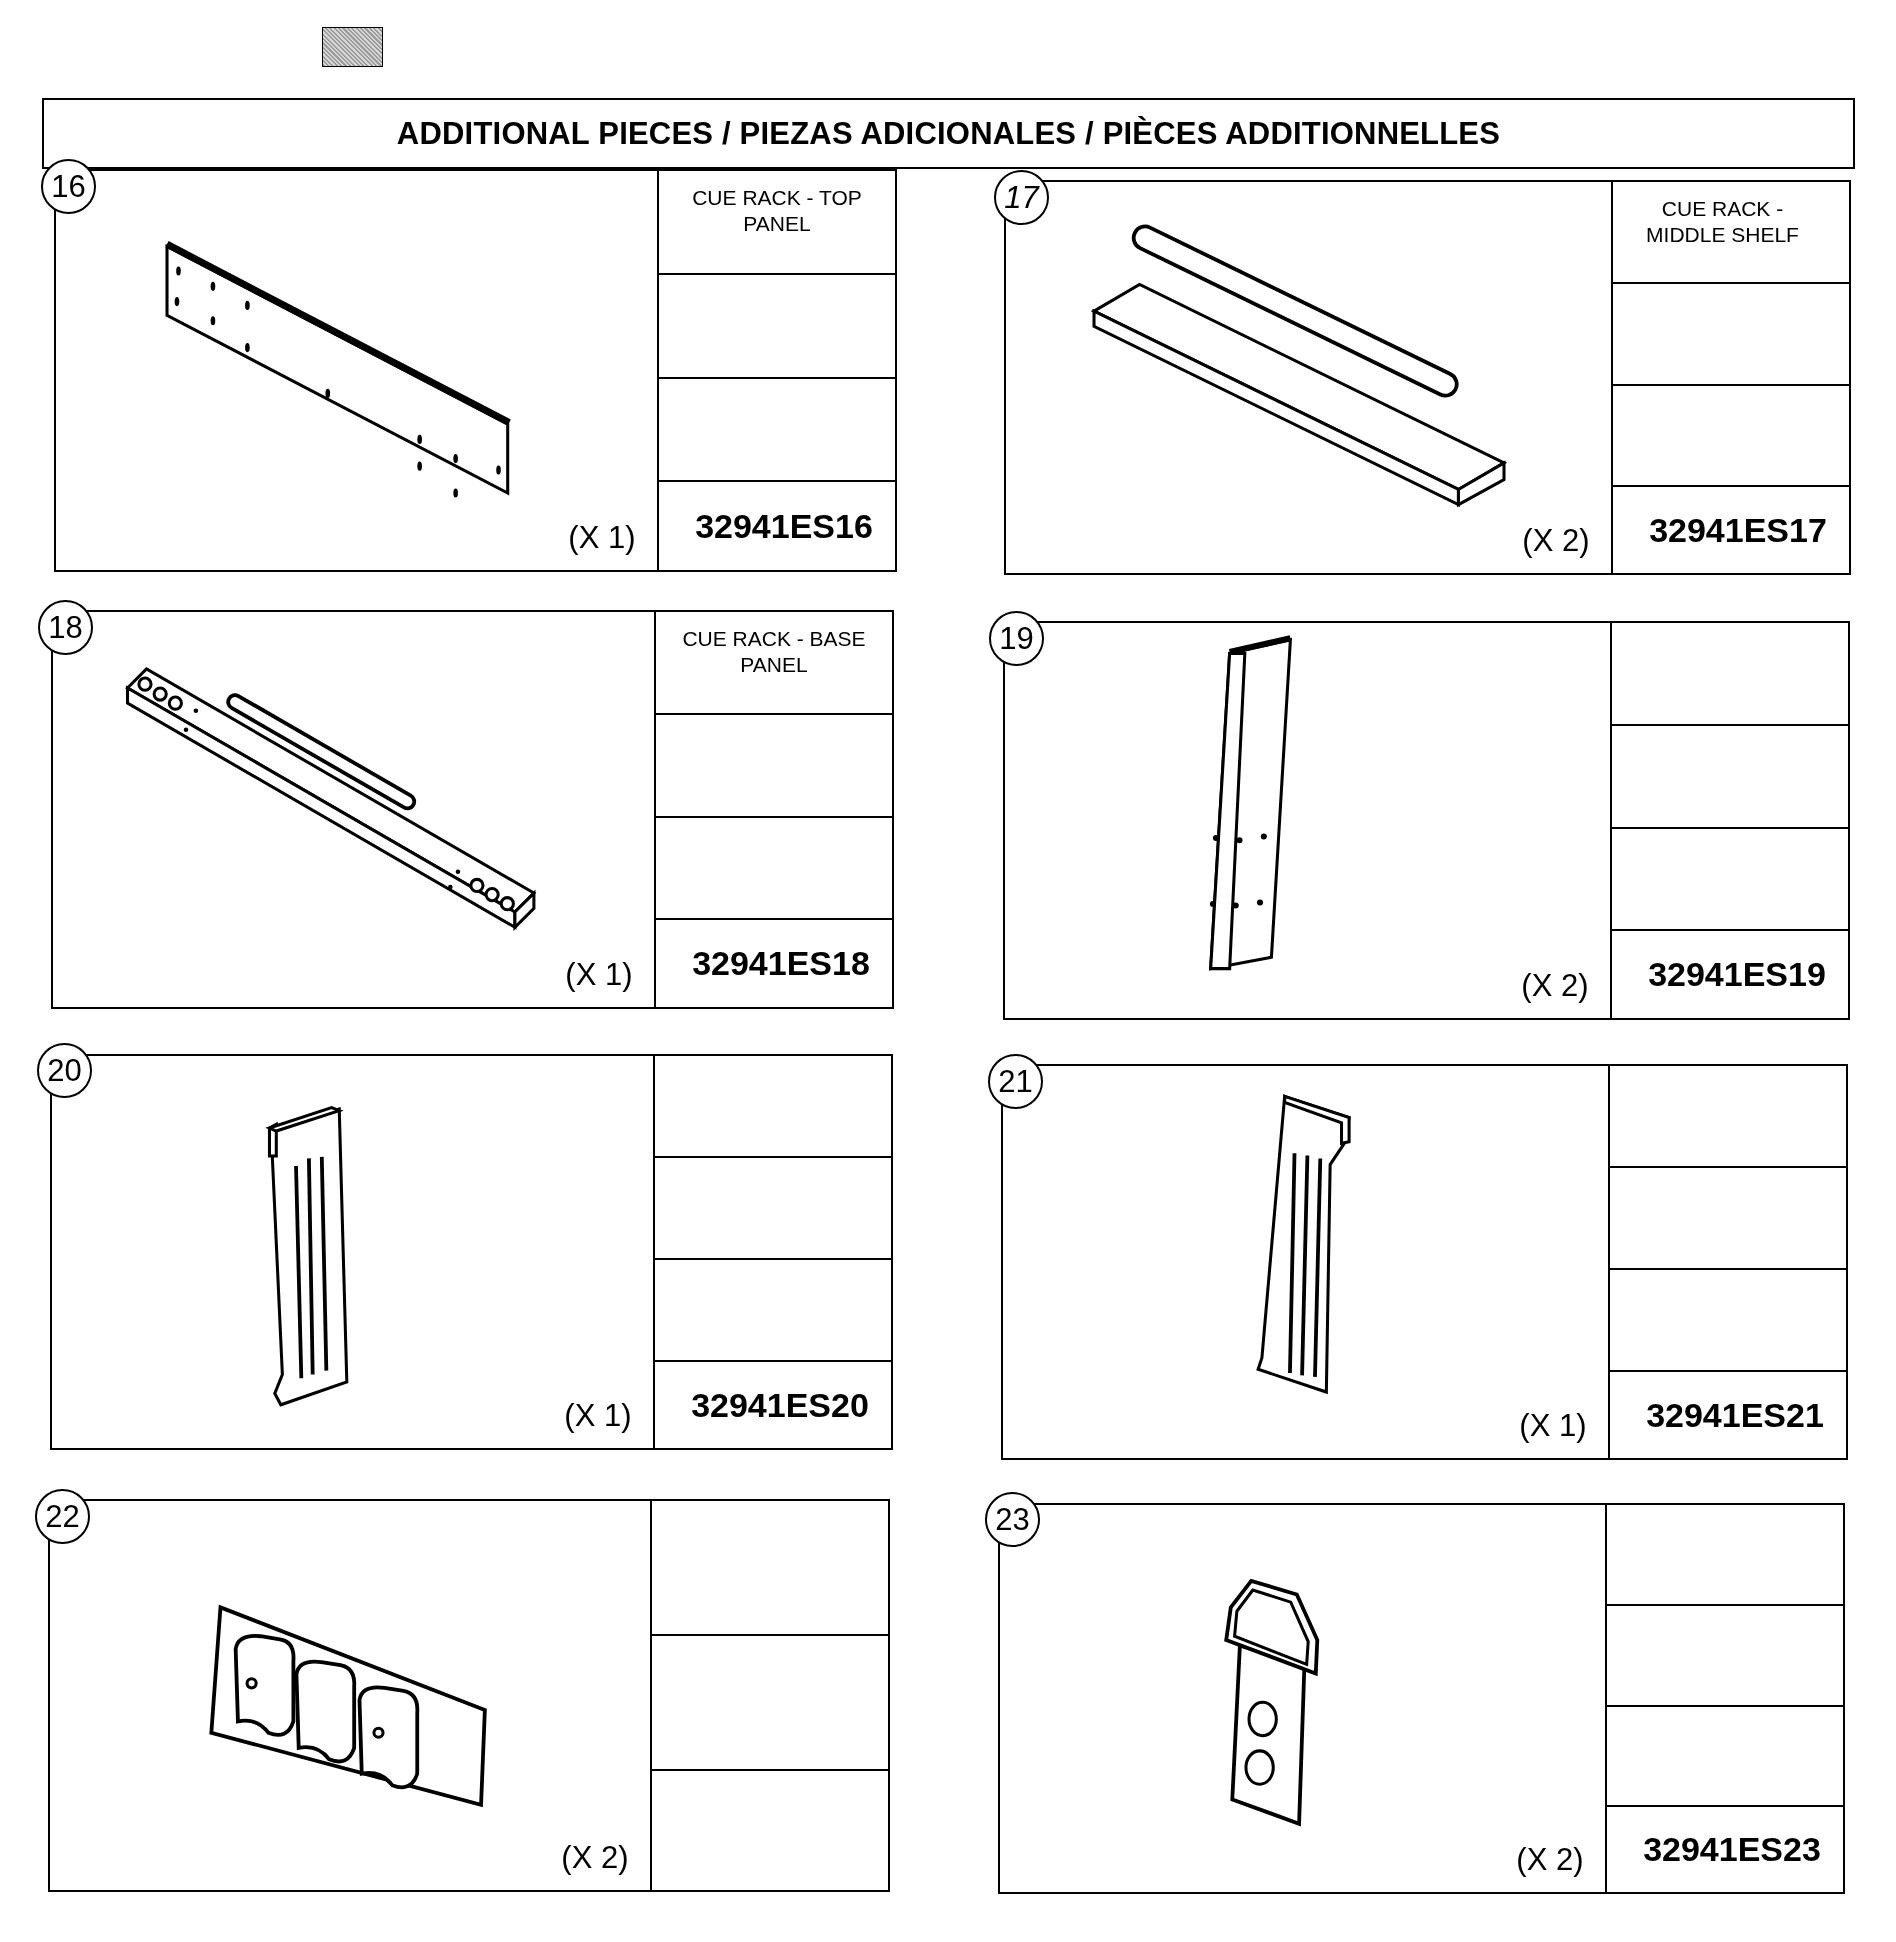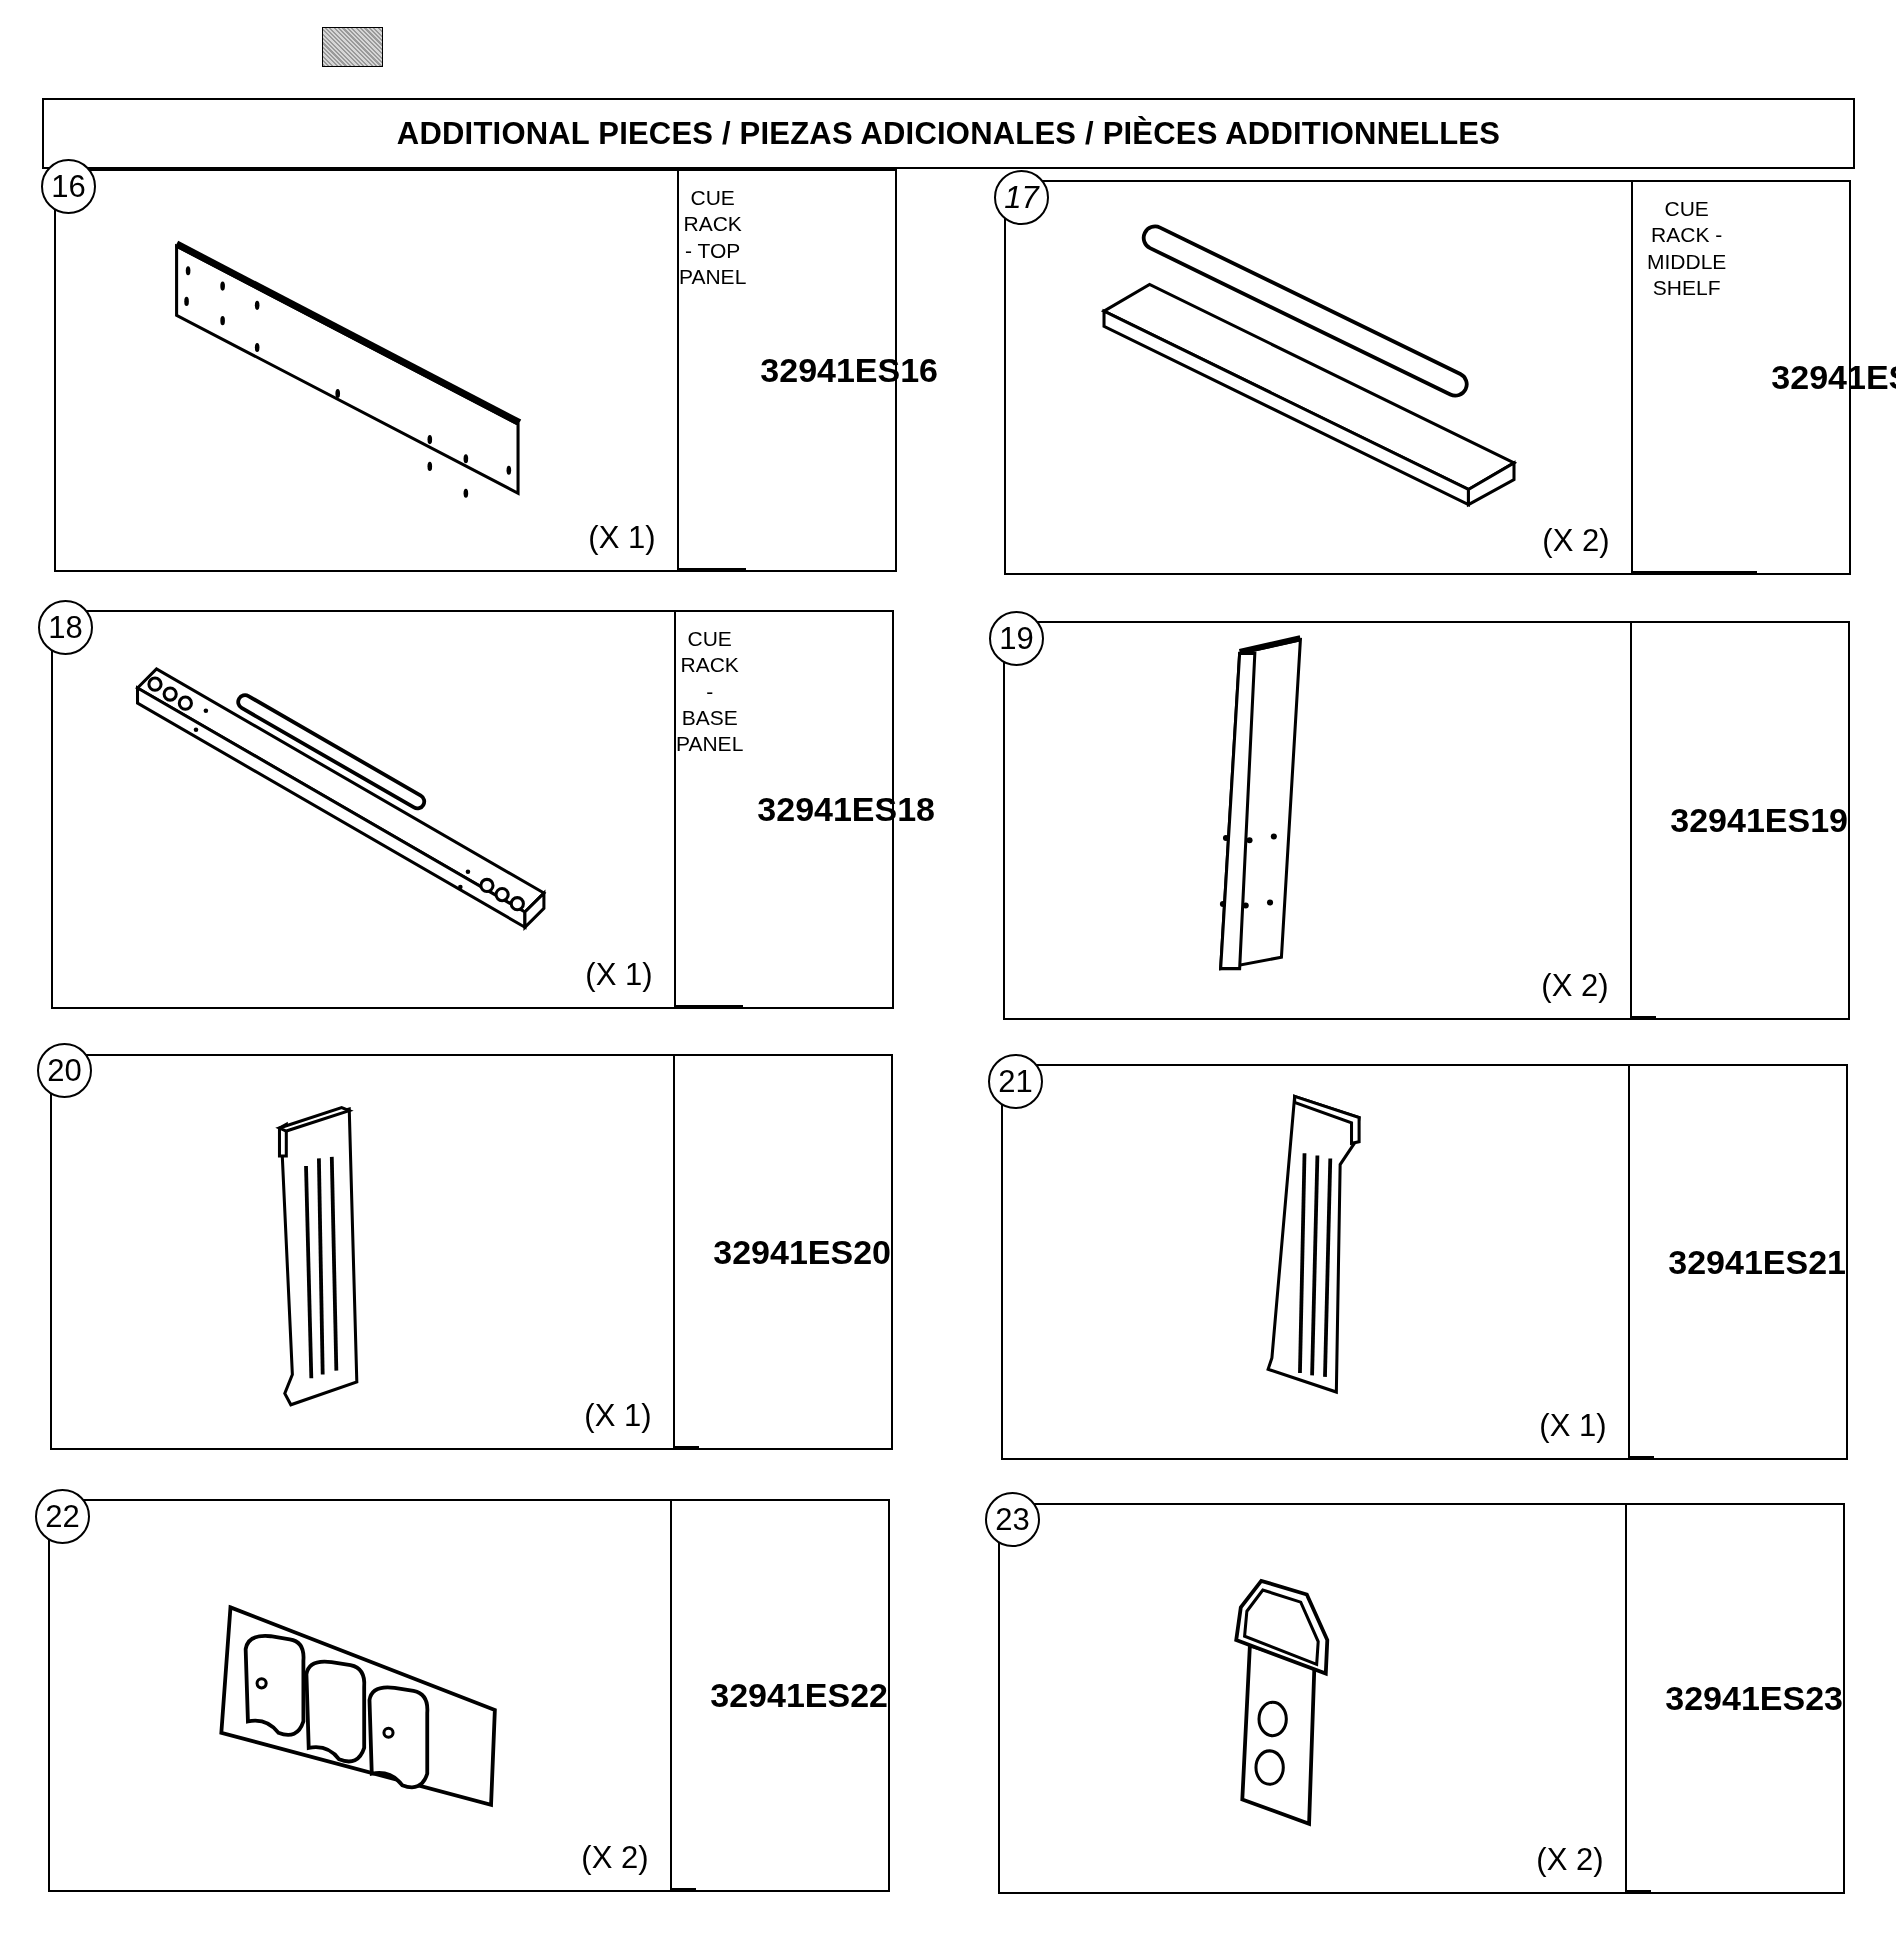--- a/index.html
+++ b/index.html
@@ -8,21 +8,21 @@
   .legend { position:absolute; left:322px; top:27px; height:40px; display:flex; align-items:center; }
   .swatch { width:61px; height:40px; border:1.5px solid #000; box-sizing:border-box;
             background: repeating-linear-gradient(45deg,#9a9a9a 0 1.5px,#d6d6d6 1.5px 3.1px); margin-right:21.5px; }
   .legend-text { font-size:22px; white-space:nowrap; }
   .legend-text i { font-style:italic; }
   .header { position:absolute; left:42px; top:98px; width:1813px; height:71px; border:2.3px solid #000;
             box-sizing:border-box; display:flex; align-items:center; justify-content:center; }
   .header span { font-weight:bold; font-size:31px; letter-spacing:0.2px; }
   .panel { position:absolute; border:2.3px solid #000; box-sizing:border-box; display:flex; background:#fff; }
   .panel .art { flex:1; position:relative; border-right:2.3px solid #000; }
-  .panel .labels { width:216px; display:flex; flex-direction:row; }
+  .panel .labels { width:236px; display:flex; flex-direction:column; }
   .panel .cell { flex:1; border-bottom:2.3px solid #000; display:flex; align-items:flex-start;
                  justify-content:center; text-align:center; font-size:21px; line-height:1.25;
                  padding-top:14px; box-sizing:border-box; }
   .panel .cell:last-child { border-bottom:none; align-items:center; padding-top:0;
                  font-weight:bold; font-size:34px;margin-left:14px; }
   .num { position:absolute; width:55px; height:55px; border:2.3px solid #000; border-radius:50%;
          background:#fff; box-sizing:border-box; display:flex; align-items:center; justify-content:center;
          font-size:31px; z-index:2; }
   .qty { position:absolute; right:21.5px; bottom:14px; font-size:31px; }
   .art svg { position:absolute; left:0; top:0; width:100%; height:100%; }
@@ -205,21 +205,20 @@
           <circle cx="263" cy="240" r="6"></circle>
           <circle cx="430" cy="305" r="6"></circle>
         </g>
     </svg>
     <div class="qty">(X 2)</div>
   </div>
   <div class="labels">
     <div class="cell"></div>
     <div class="cell"></div>
     <div class="cell"></div>
-    <div class="cell">32941ES22</div>
   </div>
 </div>
 <div class="num" style="left:35px;top:1489px;">22</div>
 
 <div class="panel" style="left:998px;top:1503px;width:847px;height:391px;">
   <div class="art">
     <svg viewBox="0 0 785 510">
       <polygon points="310,185 395,212 388,420 300,388" fill="#fff" stroke="#000" stroke-width="5"></polygon>
       <polygon points="298,135 325,100 385,118 412,178 410,222 292,178" fill="#fff" stroke="#000" stroke-width="5"></polygon>
       <polygon points="306,140 327,112 377,128 400,180 398,210 303,173" fill="#fff" stroke="#000" stroke-width="4"></polygon>

